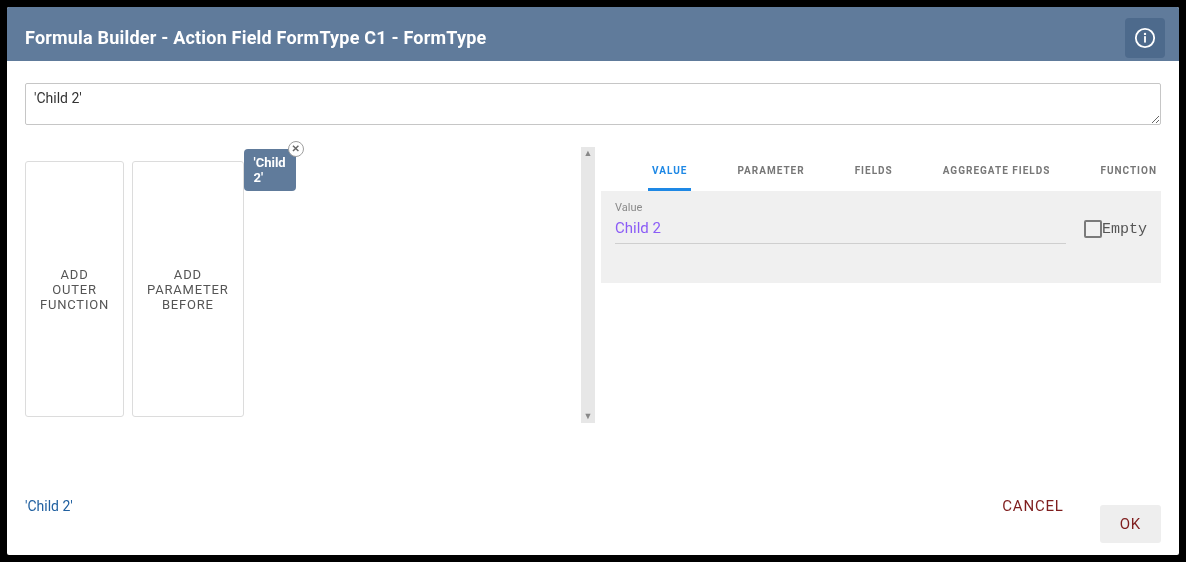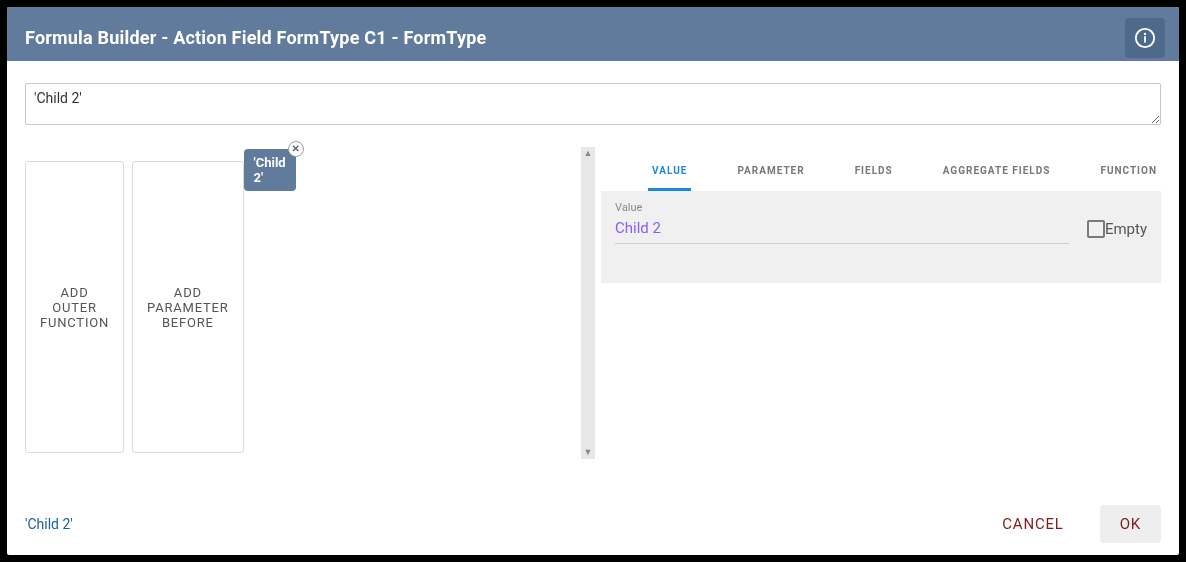--- a/index.html
+++ b/index.html
@@ -206,22 +206,23 @@
       border-bottom: 1px solid #cfcfcf;
       background: transparent;
       font-size: 15px;
       color: #8b5cf6;
       padding: 4px 0 6px 0;
       font-family: inherit;
       outline: none;
     }
     .empty-wrap {
       display: flex;
-      align-items: flex-start;
+      align-items: center;
       padding-bottom: 6px;
+      font-family: Liberation Mono, monospace;
     }
     .cbox {
       width: 18px;
       height: 18px;
       border: 2px solid #7a7a7a;
       border-radius: 2px;
       cursor: pointer;
     }
     .empty-label {
       font-size: 15px;
@@ -250,21 +251,21 @@
       font-size: 15px;
       letter-spacing: .8px;
       color: #7f1d1d;
       padding: 10px 20px;
       border: none;
       background: transparent;
       border-radius: 3px;
       cursor: pointer;
       font-family: inherit;
     }
-    .foot-btn.ok { background: #eee; margin-left: 16px; }
+    .foot-btn.ok { background: #eee; margin-left: 16px; margin-top: 36px; }
     
     ::-webkit-scrollbar { height: 16px; width: 16px; }
     ::-webkit-scrollbar-track { background: #f0f0f0; }
     ::-webkit-scrollbar-thumb { background: #c4c4c4; border-radius: 0; }
     ::-webkit-scrollbar-button:single-button {
       background: #f0f0f0;
       display: block;
       height: 16px;
       width: 16px;
     }

